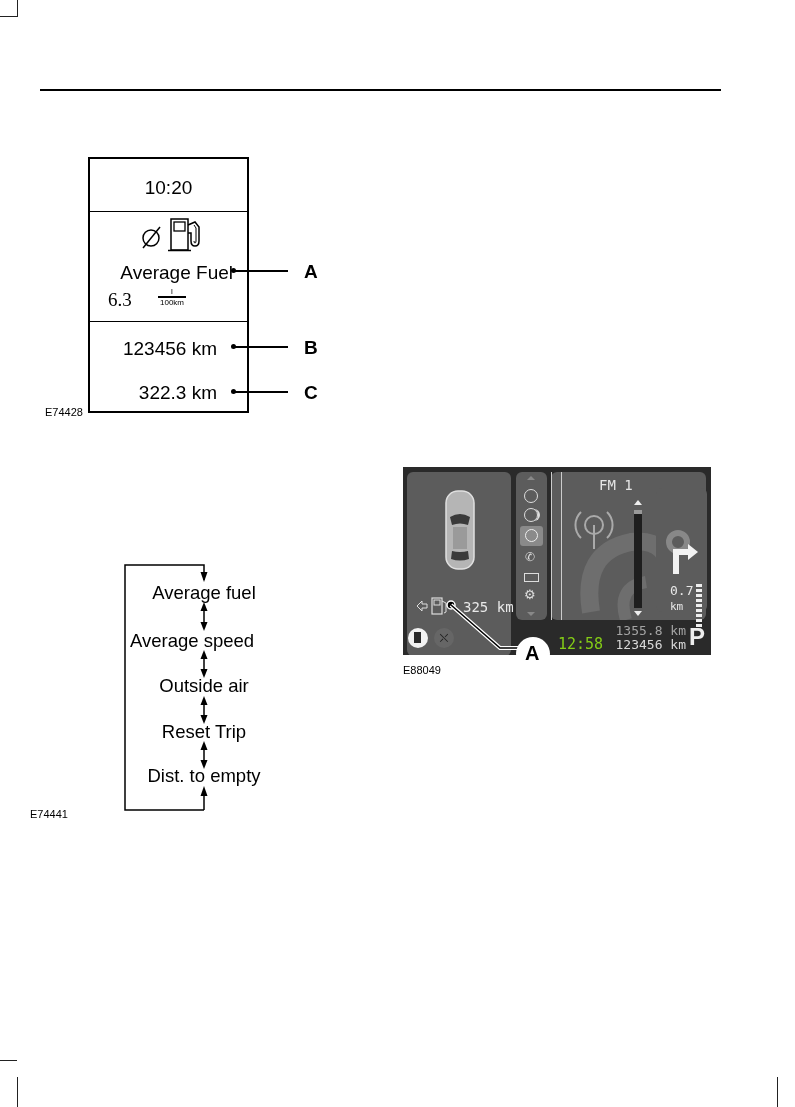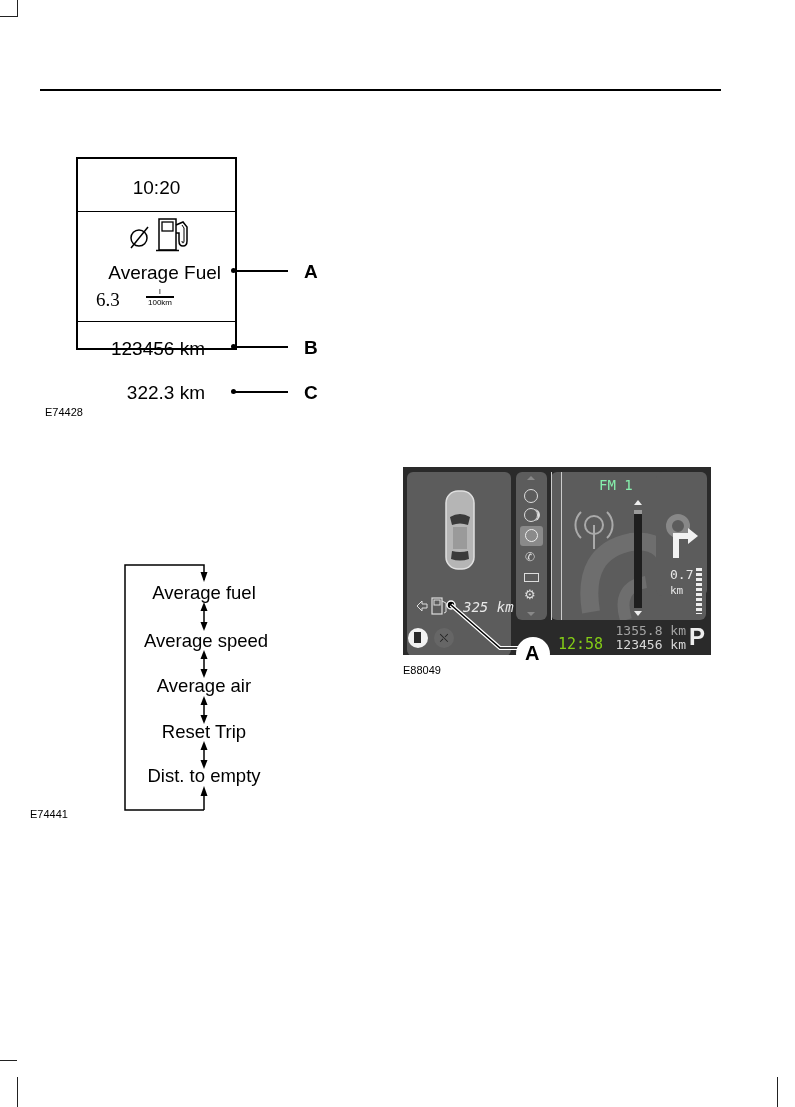--- a/index.html
+++ b/index.html
@@ -2,21 +2,21 @@
 <html><head>
 <meta charset="utf-8">
 <style>
   html, body { margin:0; padding:0; background:#fff; }
   body { width:795px; height:1107px; position:relative; overflow:hidden; font-family:"Liberation Sans", sans-serif; color:#000; }
   .abs { position:absolute; }
   .crop-mark { position:absolute; background:#222; }
   .header-rule { position:absolute; left:40px; top:89px; width:681px; height:2px; background:#000; }
 
   
-  .fig1-box { position:absolute; left:76px; top:157px; width:161px; height:193px; border:2px solid #000; box-sizing:border-box; }
+  .fig1-box { position:absolute; left:88px; top:157px; width:161px; height:256px; border:2px solid #000; box-sizing:border-box; }
   .fig1-sep { position:absolute; left:0; width:100%; height:1px; background:#000; }
   .fig1-text { position:absolute; font-size:19px; white-space:nowrap; }
   .dot { position:absolute; width:5px; height:5px; border-radius:50%; background:#000; }
   .leader { position:absolute; height:1.5px; background:#000; }
   .callout { position:absolute; font-weight:bold; font-size:19px; }
   .fig-code { position:absolute; font-size:11px; }
 
   
   .cyc-text { position:absolute; font-size:18.5px; white-space:nowrap; text-align:center; }
 
@@ -103,31 +103,31 @@
         <path d="M80.5 62 L84 71 L87.5 62 Z"></path>
       <path d="M80.5 99 L84 90 L87.5 99 Z"></path>
         <path d="M80.5 109 L84 118 L87.5 109 Z"></path>
       <path d="M80.5 145 L84 136 L87.5 145 Z"></path>
         <path d="M80.5 155 L84 164 L87.5 155 Z"></path>
       <path d="M80.5 190 L84 181 L87.5 190 Z"></path>
         <path d="M80.5 200 L84 209 L87.5 200 Z"></path>
     </g>
   </svg>
   <div class="cyc-text" style="left:124px;width:160px;top:582px;">Average fuel</div>
-  <div class="cyc-text" style="left:126px;width:160px;top:630px;">Average speed</div>
-  <div class="cyc-text" style="left:124px;width:160px;top:675px;">Average air</div>
+  <div class="cyc-text" style="left:112px;width:160px;top:630px;">Average speed</div>
+  <div class="cyc-text" style="left:124px;width:160px;top:675px;">Outside air</div>
   <div class="cyc-text" style="left:124px;width:160px;top:721px;">Reset Trip</div>
   <div class="cyc-text" style="left:124px;width:160px;top:765px;">Dist. to empty</div>
   <div class="fig-code" style="left:30px;top:808px;">E74441</div>
 </div>
 
 <div>
   <div class="disp">
 
-    <div class="panel" style="left:4px;top:5px;width:104px;height:184px;font-style:italic;">
+    <div class="panel" style="left:4px;top:5px;width:104px;height:184px;">
       <svg class="abs" style="left:37px;top:17px;" width="32" height="82" viewBox="0 0 32 82">
         <rect x="2" y="2" width="28" height="78" rx="12" fill="#b5b5b5" stroke="#e0e0e0" stroke-width="1.5"></rect>
         <path d="M6 28 Q16 22 26 28 L24 36 Q16 33 8 36 Z" fill="#3a3a3a"></path>
         <path d="M8 62 Q16 64 24 62 L25 70 Q16 73 7 70 Z" fill="#3a3a3a"></path>
         <rect x="9" y="38" width="14" height="22" fill="#9a9a9a"></rect>
       </svg>
       <svg class="abs" style="left:8px;top:124px;" width="42" height="20" viewBox="0 0 42 20">
         <path d="M2 10 L7 5 L7 8 L12 8 L12 12 L7 12 L7 15 Z" fill="none" stroke="#ddd" stroke-width="1"></path>
         <rect x="17" y="2" width="10" height="16" fill="none" stroke="#ddd" stroke-width="1.2"></rect>
         <rect x="19" y="4" width="6" height="5" fill="none" stroke="#ddd" stroke-width="1"></rect>
@@ -149,35 +149,35 @@
       <div class="abs" style="left:11px;top:140px;width:0;height:0;border-left:4px solid transparent;border-right:4px solid transparent;border-top:4px solid #888;"></div>
     </div>
 
     <div class="panel" style="left:148px;top:5px;width:155px;height:148px;border-radius:6px;">
       <div class="abs" style="left:0;top:0;width:1px;height:148px;background:#ccc;"></div>
       <div class="abs" style="left:10px;top:0;width:1px;height:148px;background:#ccc;"></div>
       <svg class="abs" style="left:20px;top:40px;" width="100" height="108" viewBox="0 0 100 108">
         <path d="M20 100 Q10 40 60 30 Q100 25 100 70" fill="none" stroke="#6e6e6e" stroke-width="18"></path>
         <path d="M55 108 Q45 75 75 70" fill="none" stroke="#6e6e6e" stroke-width="12"></path>
       </svg>
-      <div class="lcd" style="left:48px;top:5px;font-size:14px;color:#86efac;">FM 1</div>
+      <div class="lcd" style="left:48px;top:5px;font-size:14px;color:#e5e5e5;">FM 1</div>
       <svg class="abs" style="left:22px;top:32px;" width="42" height="46" viewBox="0 0 42 46">
         <path d="M8 8 A18 18 0 0 0 8 34" fill="none" stroke="#aaa" stroke-width="2"></path>
         <path d="M34 8 A18 18 0 0 1 34 34" fill="none" stroke="#aaa" stroke-width="2"></path>
         <circle cx="21" cy="21" r="9" fill="none" stroke="#aaa" stroke-width="2"></circle>
         <line x1="21" y1="21" x2="21" y2="45" stroke="#aaa" stroke-width="2"></line>
       </svg>
       <div class="abs" style="left:83px;top:28px;width:0;height:0;border-left:4px solid transparent;border-right:4px solid transparent;border-bottom:5px solid #eee;"></div>
       <div class="abs" style="left:83px;top:38px;width:8px;height:98px;background:#1e1e1e;">
         <div style="height:4px;background:#999;"></div>
       </div>
       <div class="abs" style="left:83px;top:139px;width:0;height:0;border-left:4px solid transparent;border-right:4px solid transparent;border-top:5px solid #eee;"></div>
     </div>
 
-    <div class="panel" style="left:253px;top:5px;width:51px;height:124px;">
+    <div class="panel" style="left:253px;top:21px;width:51px;height:124px;">
       <svg class="abs" style="left:8px;top:40px;" width="40" height="46" viewBox="0 0 40 46">
         <circle cx="14" cy="14" r="9" fill="none" stroke="#888" stroke-width="6"></circle>
         <path d="M12 46 L12 24 L26 24" fill="none" stroke="#f2f2f2" stroke-width="6"></path>
         <path d="M24 16 L34 24 L24 32 Z" fill="#f2f2f2"></path>
       </svg>
       <div class="lcd" style="left:14px;top:95px;font-size:13px;">0.7</div>
       <div class="lcd" style="left:14px;top:112px;font-size:11px;">km</div>
       <div class="abs" style="left:40px;top:96px;width:6px;height:46px;background:repeating-linear-gradient(#eee 0 3px, transparent 3px 5px);"></div>
     </div>
 

